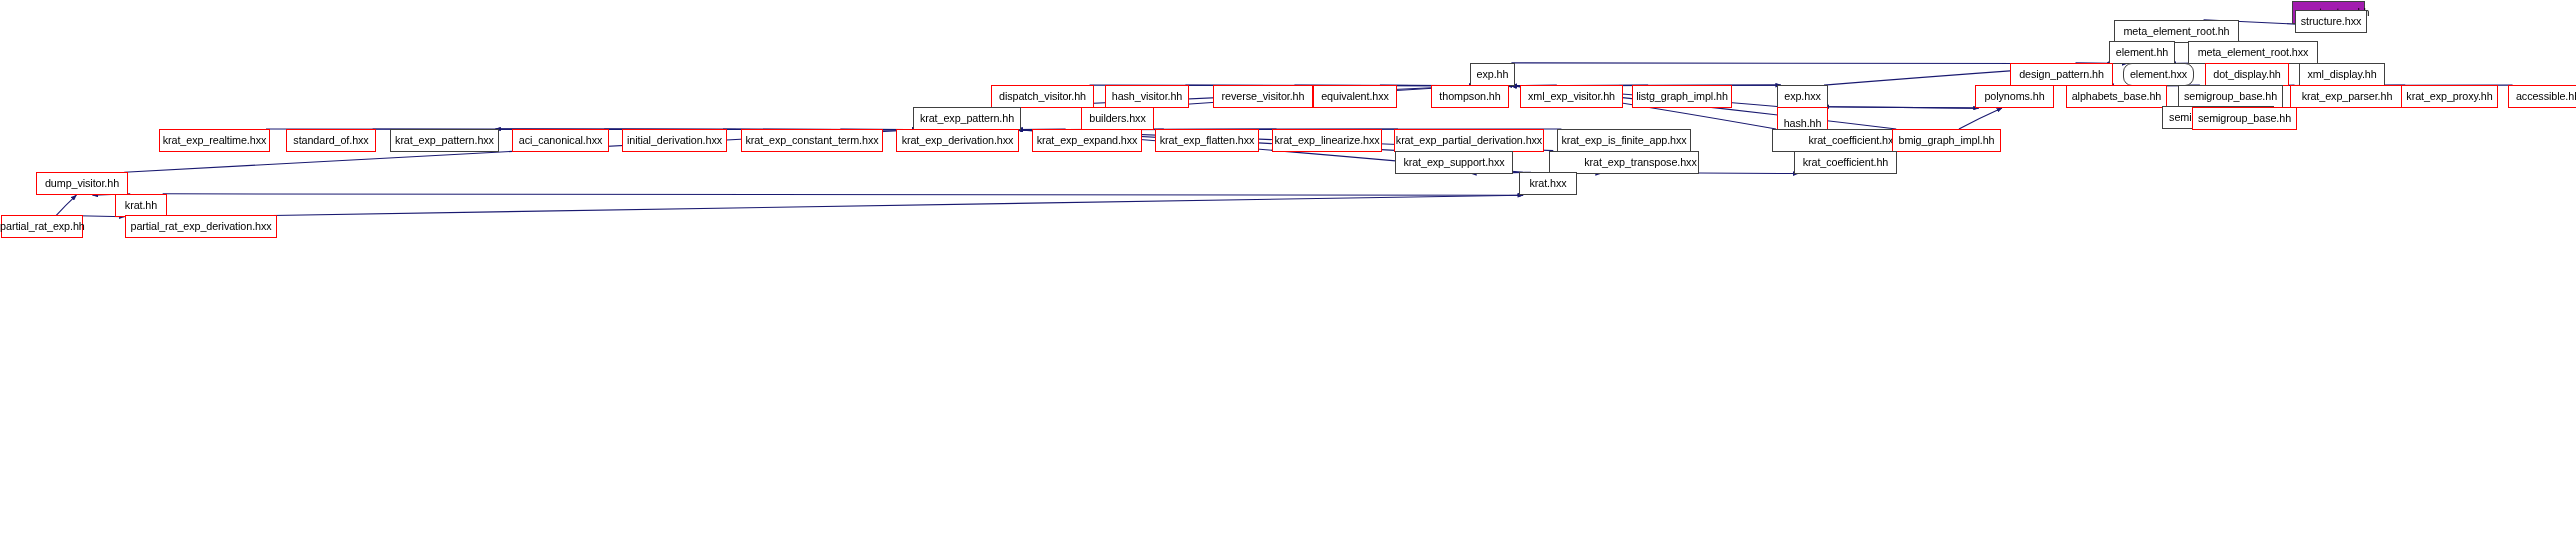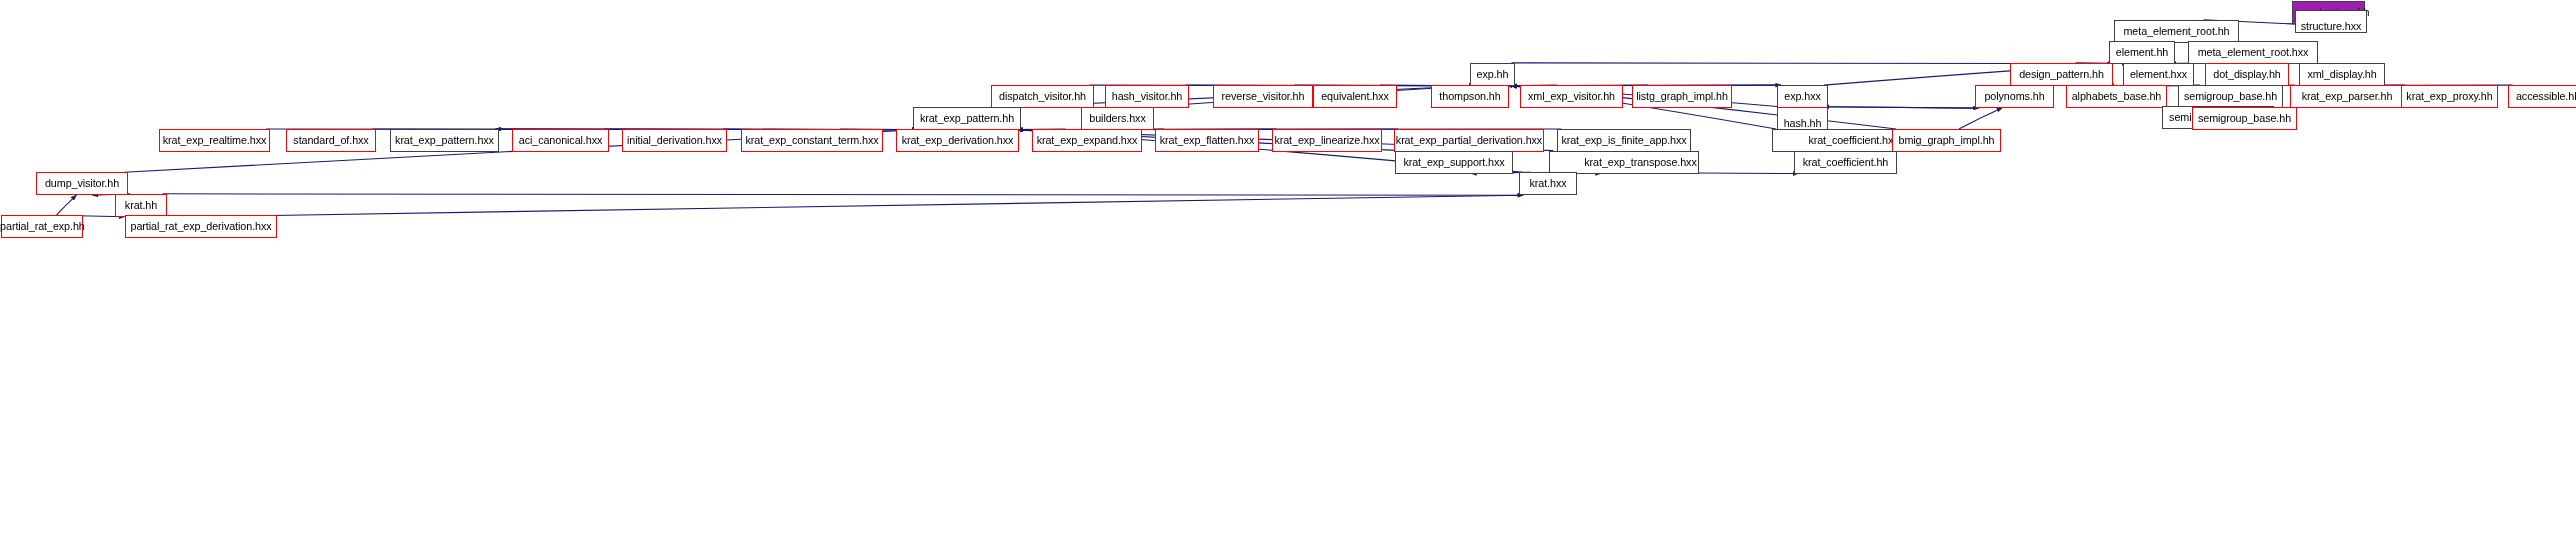--- a/index.html
+++ b/index.html
@@ -133,33 +133,33 @@
         <path d="M 404 319 Q 1255.92 304 2256 289" fill="none" stroke="#191970" stroke-width="1.6" marker-end="url(#arrowhead)"></path>
       </g>
   </svg>
   <div id="nodes-layer">
       <div class="node current" style="left: 2292px; top: 1.4px; width: 73px;">
         <span class="node-label">structure.hh</span>
       </div>
       <div class="node black" style="left: 2114px; top: 19.6px; width: 125px;">
         <span class="node-label">meta_element_root.hh</span>
       </div>
-      <div class="node black" style="left: 2295px; top: 10px; width: 72px; align-items: flex-end;">
+      <div class="node black" style="left: 2295px; top: 10px; width: 72px;">
         <span class="node-label">structure.hxx</span>
       </div>
       <div class="node black" style="left: 2109px; top: 41px; width: 66px;">
         <span class="node-label">element.hh</span>
       </div>
       <div class="node black" style="left: 2188px; top: 41px; width: 130px;">
         <span class="node-label">meta_element_root.hxx</span>
       </div>
       <div class="node " style="left: 2010px; top: 63px; width: 103px;">
         <span class="node-label">design_pattern.hh</span>
       </div>
-      <div class="node black" style="left: 2123px; top: 63px; width: 71px;">
+      <div class="node black" style="left: 2123px; top: 63px; width: 71px; border-radius: 9px;">
         <span class="node-label">element.hxx</span>
       </div>
       <div class="node " style="left: 2205px; top: 63px; width: 84px;">
         <span class="node-label">dot_display.hh</span>
       </div>
       <div class="node black" style="left: 2299px; top: 63px; width: 86px;">
         <span class="node-label">xml_display.hh</span>
       </div>
       <div class="node black" style="left: 1470px; top: 63px; width: 45px;">
         <span class="node-label">exp.hh</span>

